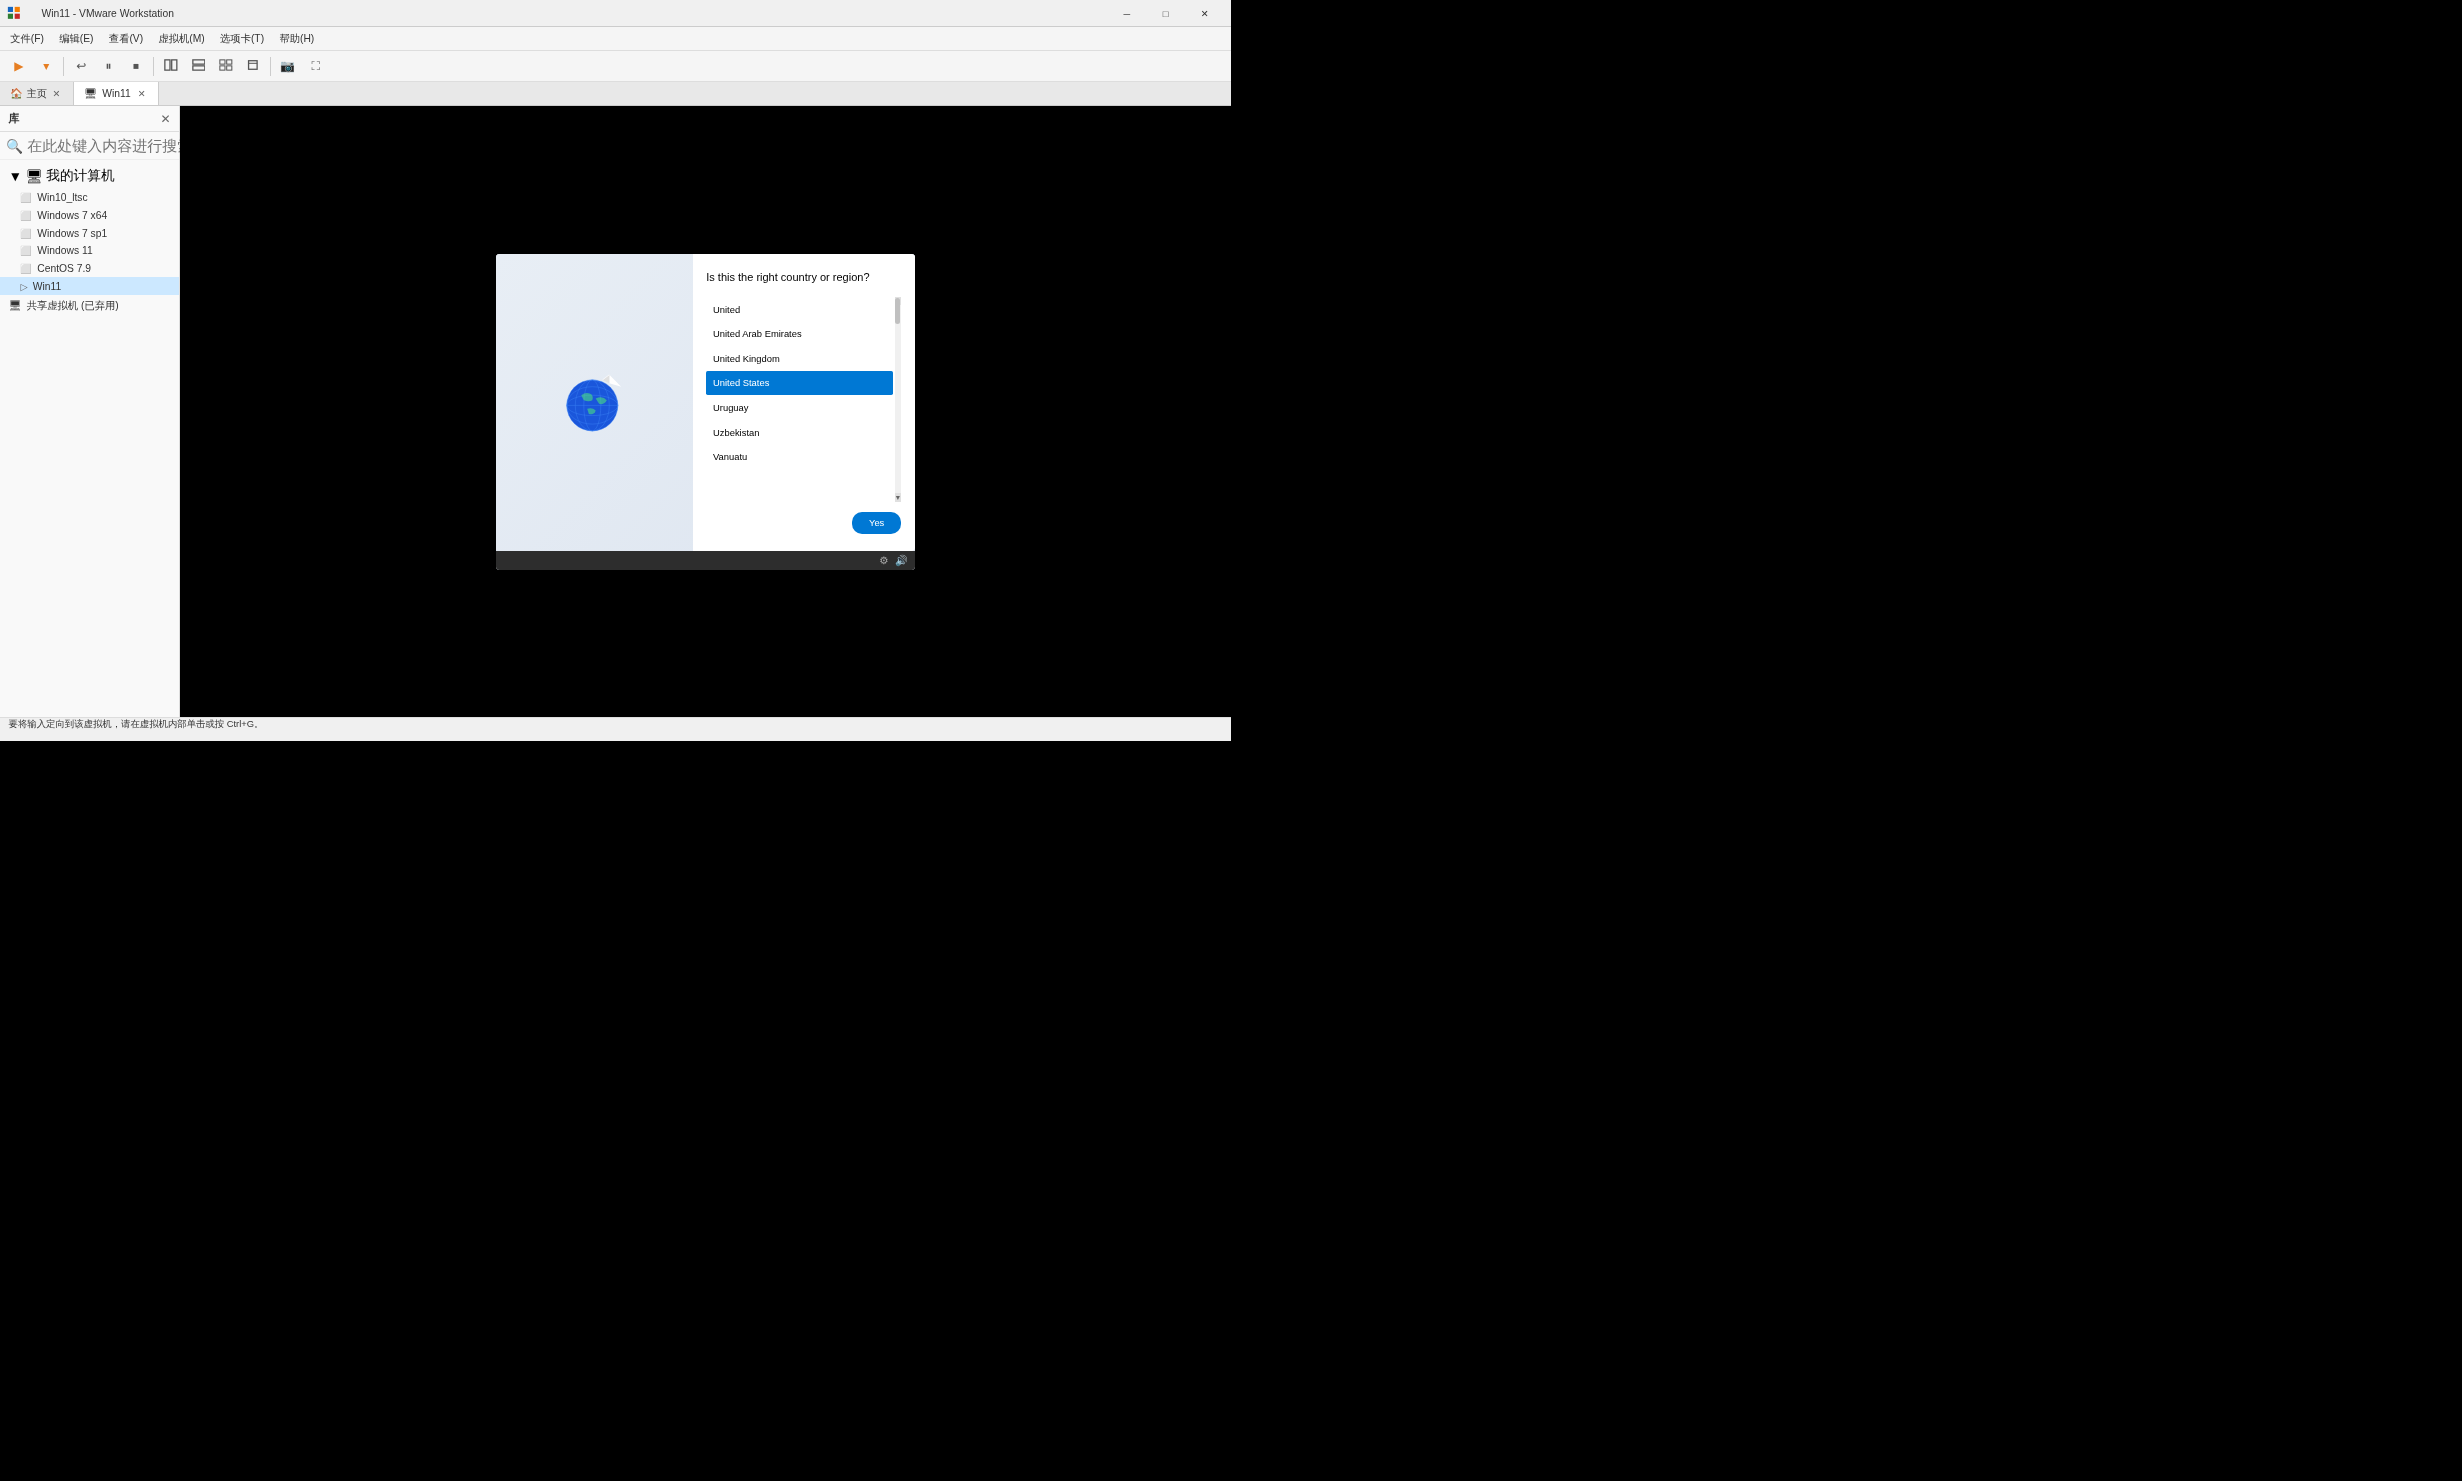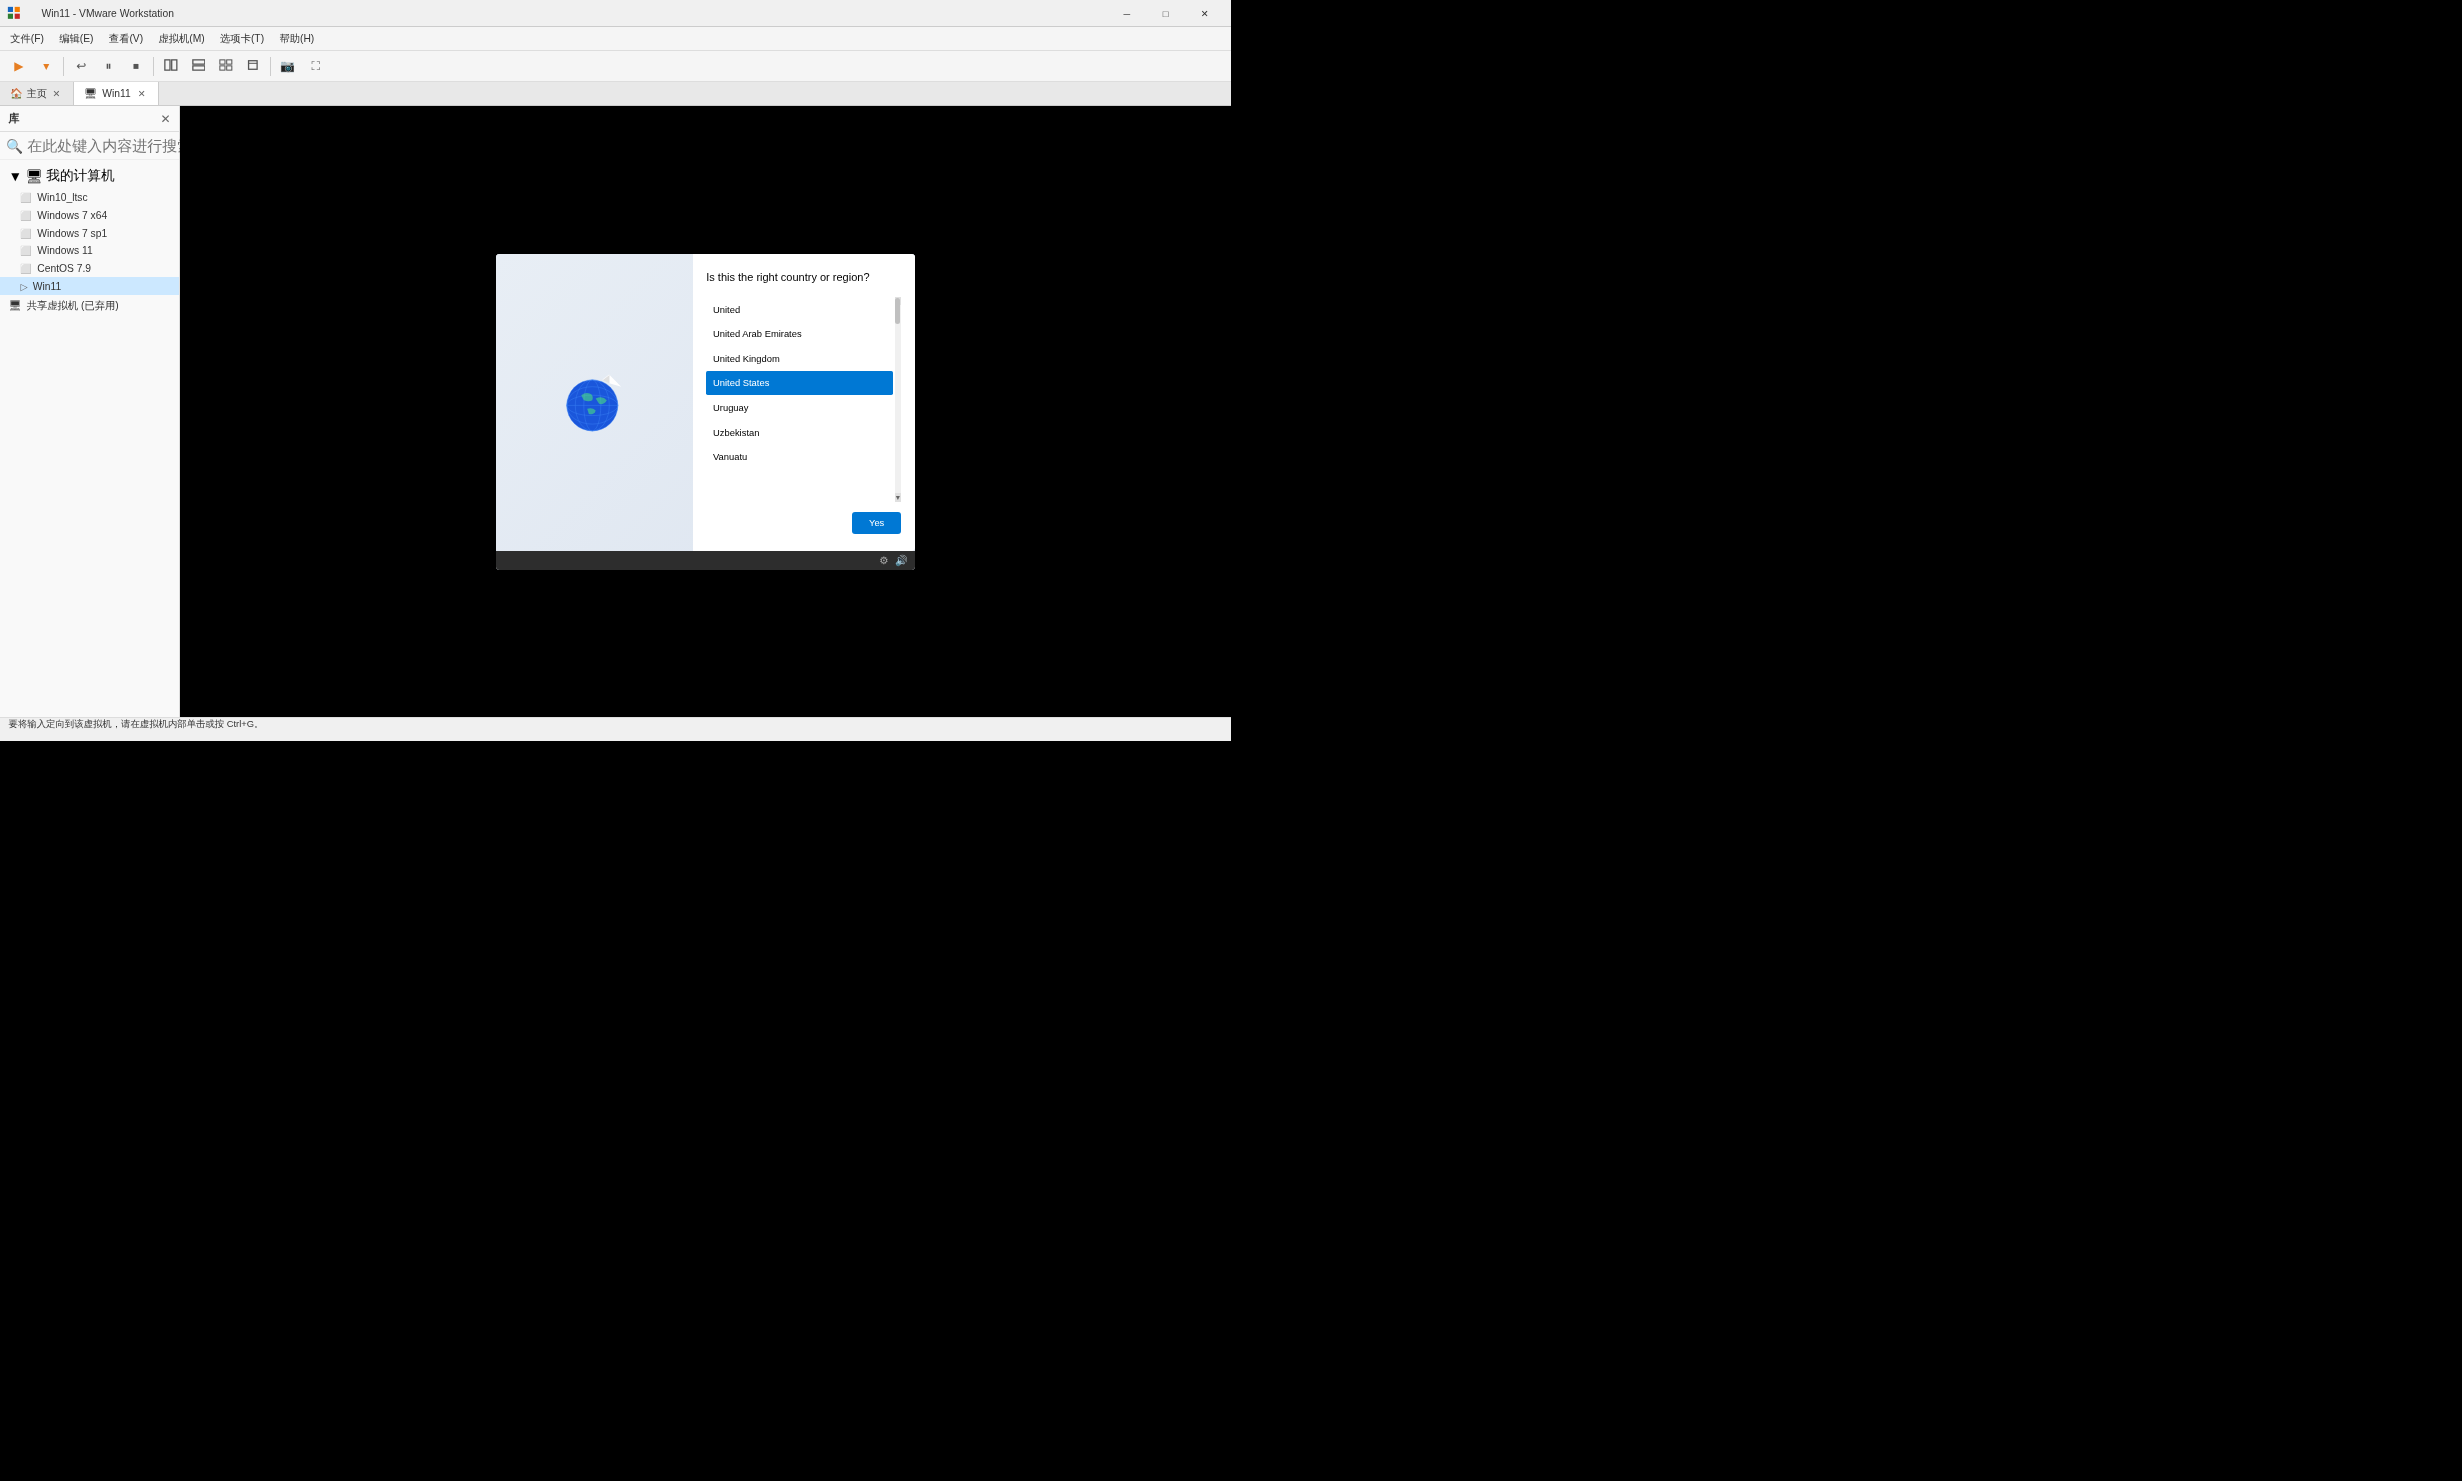--- a/index.html
+++ b/index.html
@@ -179,21 +179,21 @@
       cursor: pointer; border-radius: 1.7px; margin-right: 8.5px;
     }
     .country-item.selected {
       background: #0078d4; color: #fff; border-radius: 1.7px;
     }
 
     .oobe-bottom {
       display: flex; justify-content: flex-end; margin-top: 6.8px;
     }
     .yes-btn {
-      background: #0078d4; color: #fff; border: none; border-radius: 3px;
+      background: #0078d4; color: #fff; border: none; border-radius: 10px;
       padding: 5.1px 17px; font-size: 9.4px; cursor: pointer; font-weight: 500;
     }
 
     
     .vm-bottombar {
       height: 19px; background: #2d2d2d; display: flex; align-items: center;
       justify-content: flex-end; padding: 0 6.8px; gap: 6.8px;
     }
     .vm-bottom-icon { font-size: 10.3px; color: #aaa; cursor: pointer; }
 

